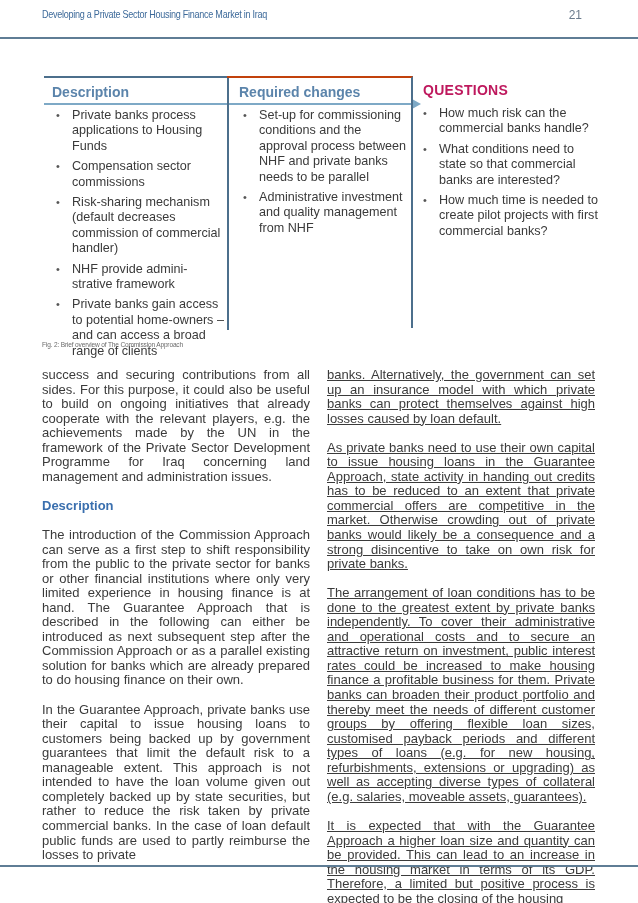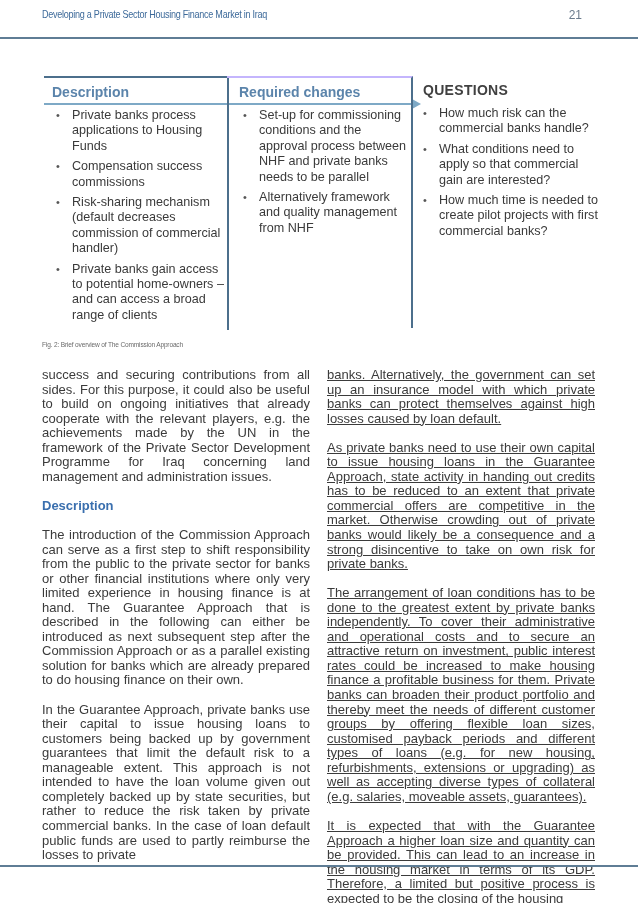--- a/index.html
+++ b/index.html
@@ -13,26 +13,26 @@
 
   
   .figure { position: absolute; left: 44px; top: 76px; width: 560px; height: 252px; }
   .fig-col { position: absolute; top: 0; }
   .fig-col .col-head { font-weight: bold; font-size: 14px; color: #5b84ab; padding: 6px 0 4px 8px; }
   .fig-col ul { list-style: none; margin: 4px 0 0 0; padding: 0; }
   .fig-col li { position: relative; font-size: 12.6px; line-height: 15.4px; color: #3a3a3a; padding-left: 28px; margin-bottom: 5px; }
   .fig-col li::before { content: "•"; position: absolute; left: 12px; top: 0; color: #555; font-size: 11px; }
 
   .col-desc { left: 0; width: 183px; height: 252px; border-top: 2px solid #4c6f8c; border-right: 2px solid #4c6f8c; }
-  .col-req { left: 183px; width: 178px; height: 252px; border-top: 2px solid #c4b5fd; border-right: 2px solid #4c6f8c; padding-left: 6px; box-sizing: border-box; width: 186px; }
+  .col-req { left: 183px; width: 178px; height: 252px; border-top: 2px solid #c2410c; border-right: 2px solid #4c6f8c; padding-left: 6px; box-sizing: border-box; width: 186px; }
   .col-req .col-head { padding-left: 6px; }
   .col-req li { padding-left: 26px; }
   .col-req li::before { left: 10px; }
   .col-q { left: 365px; width: 195px; height: 252px; }
-  .col-q .col-head { color: #404040; padding-left: 14px; letter-spacing: 0.3px; }
+  .col-q .col-head { color: #be185d; padding-left: 14px; letter-spacing: 0.3px; }
   .col-q li { padding-left: 30px; }
   .col-q li::before { left: 14px; }
 
   .arrow-line { position: absolute; left: 0; top: 27px; width: 370px; height: 2px; background: #7ea9c6; }
   .arrow-head { position: absolute; left: 368px; top: 23px; width: 0; height: 0; border-left: 9px solid #7ea9c6; border-top: 5px solid transparent; border-bottom: 5px solid transparent; }
 
   .fig-caption { position: absolute; left: 42px; top: 340px; font-size: 8px; color: #6a6a6a; transform: scaleX(0.82); transform-origin: left center; letter-spacing: -0.2px; }
 
   
   .text-col { position: absolute; top: 368px; width: 268px; font-size: 13px; line-height: 14.55px; color: #3b3b3b; text-align: justify; }
@@ -49,39 +49,40 @@
 <div class="rule top"></div>
 
 <div class="figure">
   <div class="arrow-line"></div>
   <div class="arrow-head"></div>
 
   <div class="fig-col col-desc">
     <div class="col-head">Description</div>
     <ul>
       <li>Private banks process applications to Housing Funds</li>
-      <li>Compensation success commissions</li>
+      <li>Compensation sector commissions</li>
       <li>Risk-sharing mechanism (default decreases commission of commercial handler)</li>
+      <li>NHF provide admini-strative framework</li>
       <li>Private banks gain access to potential home-owners – and can access a broad range of clients</li>
     </ul>
   </div>
 
   <div class="fig-col col-req">
     <div class="col-head">Required changes</div>
     <ul>
       <li>Set-up for commissioning conditions and the approval process between NHF and private banks needs to be parallel</li>
-      <li>Alternatively framework and quality management from NHF</li>
+      <li>Administrative investment and quality management from NHF</li>
     </ul>
   </div>
 
   <div class="fig-col col-q">
     <div class="col-head">QUESTIONS</div>
     <ul>
       <li>How much risk can the commercial banks handle?</li>
-      <li>What conditions need to apply so that commercial gain are interested?</li>
+      <li>What conditions need to state so that commercial banks are interested?</li>
       <li>How much time is needed to create pilot projects with first commercial banks?</li>
     </ul>
   </div>
 </div>
 
 <div class="fig-caption">Fig. 2: Brief overview of The Commission Approach</div>
 
 <div class="text-col left">
   <p>success and securing contributions from all sides. For this purpose, it could also be useful to build on ongoing initiatives that already cooperate with the relevant players, e.g. the achievements made by the UN in the framework of the Private Sector Development Programme for Iraq concerning land management and administration issues.</p>
   <div class="section-heading">Description</div>

